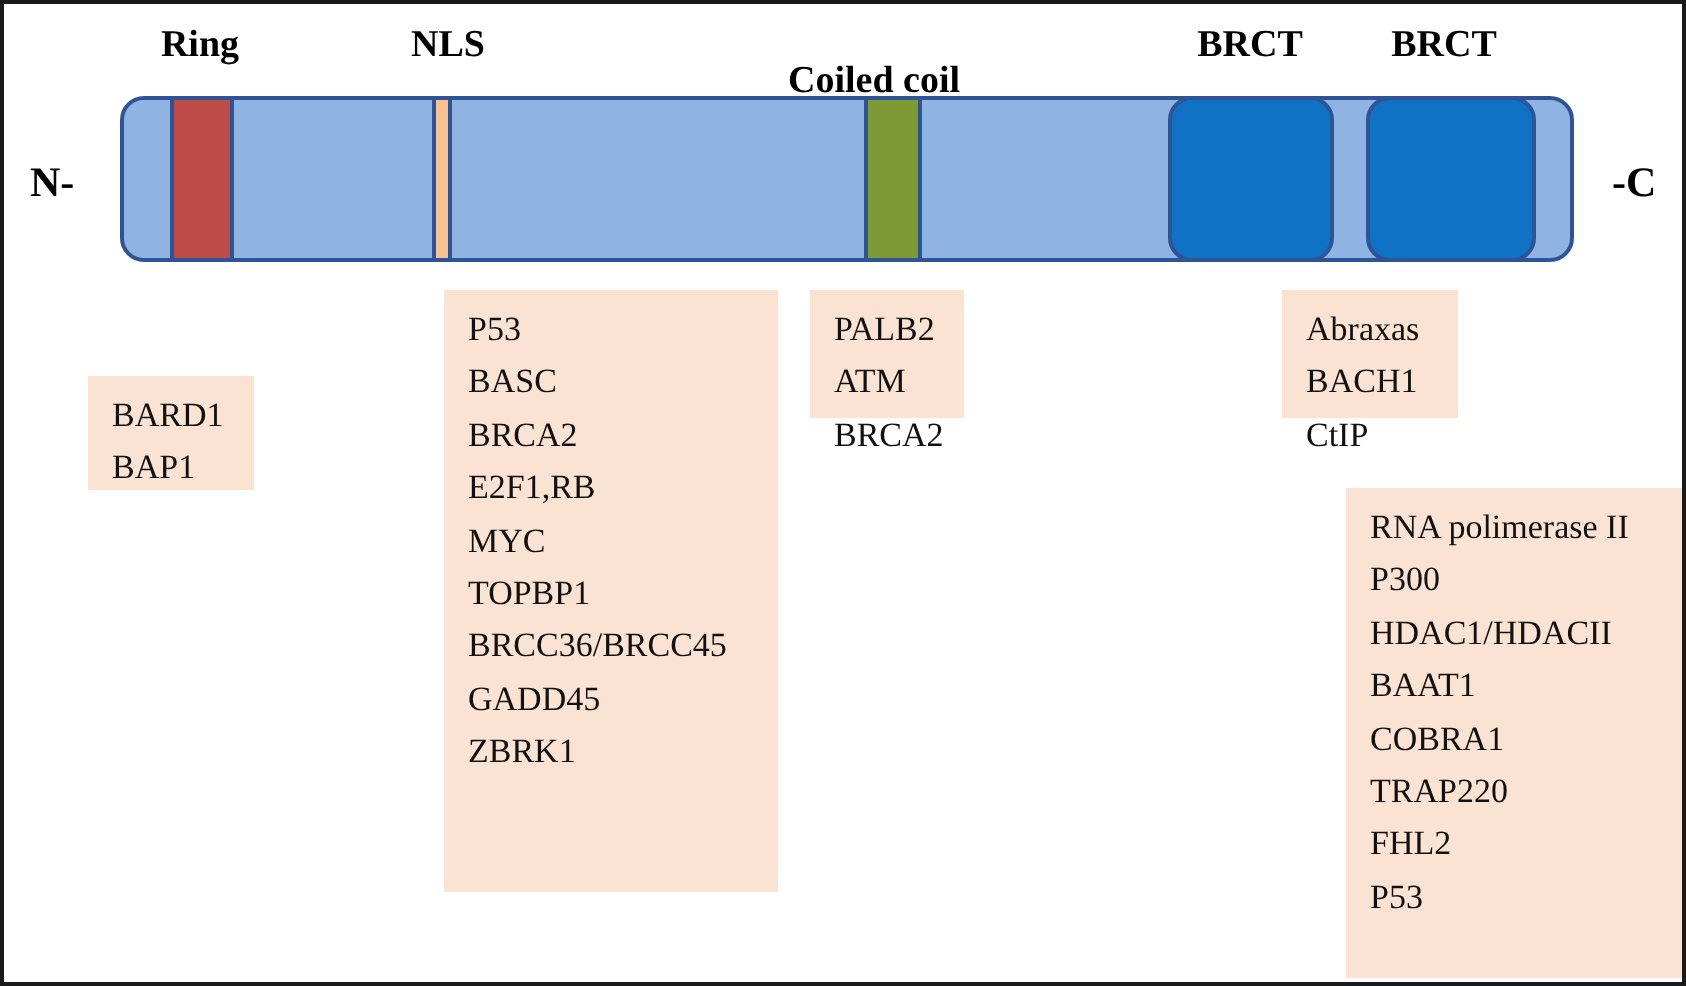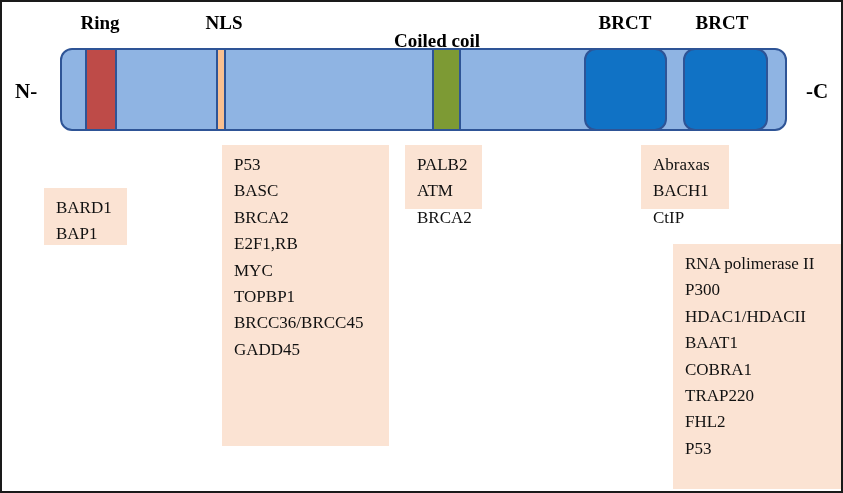--- a/index.html
+++ b/index.html
@@ -110,20 +110,21 @@
 
   <div class="partner-box" style="left:220px; top:143px; width:167px; height:301px;">
     <div class="partner-item">P53</div>
     <div class="partner-item">BASC</div>
     <div class="partner-item">BRCA2</div>
     <div class="partner-item">E2F1,RB</div>
     <div class="partner-item">MYC</div>
     <div class="partner-item">TOPBP1</div>
     <div class="partner-item">BRCC36/BRCC45</div>
     <div class="partner-item">GADD45</div>
+    <div class="partner-item">ZBRK1</div>
   </div>
 
   <div class="partner-box" style="left:403px; top:143px; width:77px; height:64px;">
     <div class="partner-item">PALB2</div>
     <div class="partner-item">ATM</div>
     <div class="partner-item">BRCA2</div>
   </div>
 
   <div class="partner-box" style="left:639px; top:143px; width:88px; height:64px;">
     <div class="partner-item">Abraxas</div>

